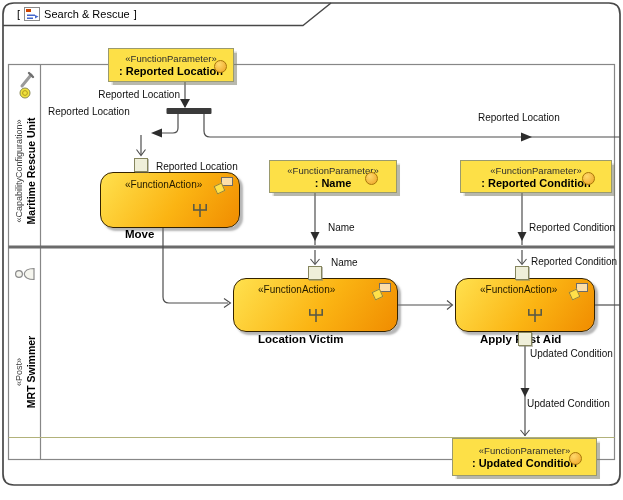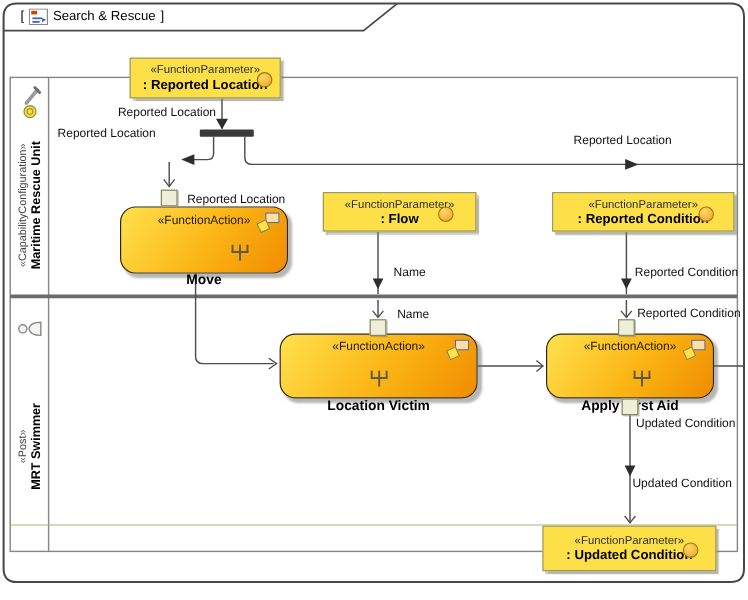--- a/index.html
+++ b/index.html
@@ -26,21 +26,21 @@
   .param{position:absolute;z-index:6;background:#fde047;border:1px solid #9a9a6e;
     box-shadow:2.5px 2.5px 1px rgba(125,125,105,.55);text-align:center;padding-top:4px;box-sizing:border-box;}
   .param .stereo{font-size:9.5px;color:#2e2e2e;line-height:12px;white-space:nowrap;}
   .param .pname{font-size:11px;font-weight:bold;color:#000;line-height:13px;white-space:nowrap;}
   .pcircle{position:absolute;width:11px;height:11px;border-radius:50%;border:1px solid #a8760a;
     background:radial-gradient(circle at 35% 30%, #ffd96a, #eda224);}
 
   
   .action{position:absolute;z-index:6;border:1.5px solid #332200;border-radius:13px;
     background:linear-gradient(125deg,#ffe14e 0%,#fbb413 55%,#f08c00 100%);
-    box-shadow:3px 3px 2px rgba(110,110,110,.5);text-align:center;padding-top:6px;box-sizing:border-box;}
+    box-shadow:3px 3px 2px rgba(110,110,110,.5);text-align:left;padding-top:6px;box-sizing:border-box;padding-left:24px;}
   .action .stereo{font-size:10px;color:#221a00;line-height:12px;white-space:nowrap;}
   .action .aname{font-size:11.5px;font-weight:bold;color:#000;line-height:14px;white-space:nowrap;margin-top:36px;}
   .corner-rect{position:absolute;top:4px;right:6px;width:10px;height:7px;border:1px solid #6b6b6b;
     background:rgba(255,255,255,.65);}
   .corner-tag{position:absolute;top:11px;right:15px;width:7px;height:7px;background:#ffe14a;
     border:1px solid #97823a;transform:rotate(-25deg);}
   .rake{position:absolute;}
 
   
   .pin{position:absolute;z-index:7;width:14px;height:14px;box-sizing:border-box;background:#efefd9;
@@ -143,21 +143,21 @@
   </div>
 
   <div class="param" style="left:108px;top:48px;width:126px;height:34px;">
     <div class="stereo">«FunctionParameter»</div>
     <div class="pname">: Reported Location</div>
     <span class="pcircle" style="right:6px;top:11px;"></span>
   </div>
 
   <div class="param" style="left:269px;top:160px;width:128px;height:33px;">
     <div class="stereo">«FunctionParameter»</div>
-    <div class="pname">: Flow</div>
+    <div class="pname">: Name</div>
     <span class="pcircle" style="right:18px;top:11px;"></span>
   </div>
 
   <div class="param" style="left:460px;top:160px;width:152px;height:33px;">
     <div class="stereo">«FunctionParameter»</div>
     <div class="pname">: Reported Condition</div>
     <span class="pcircle" style="right:16px;top:11px;"></span>
   </div>
 
   <div class="param" style="left:452px;top:438px;width:145px;height:38px;padding-top:6px;">

